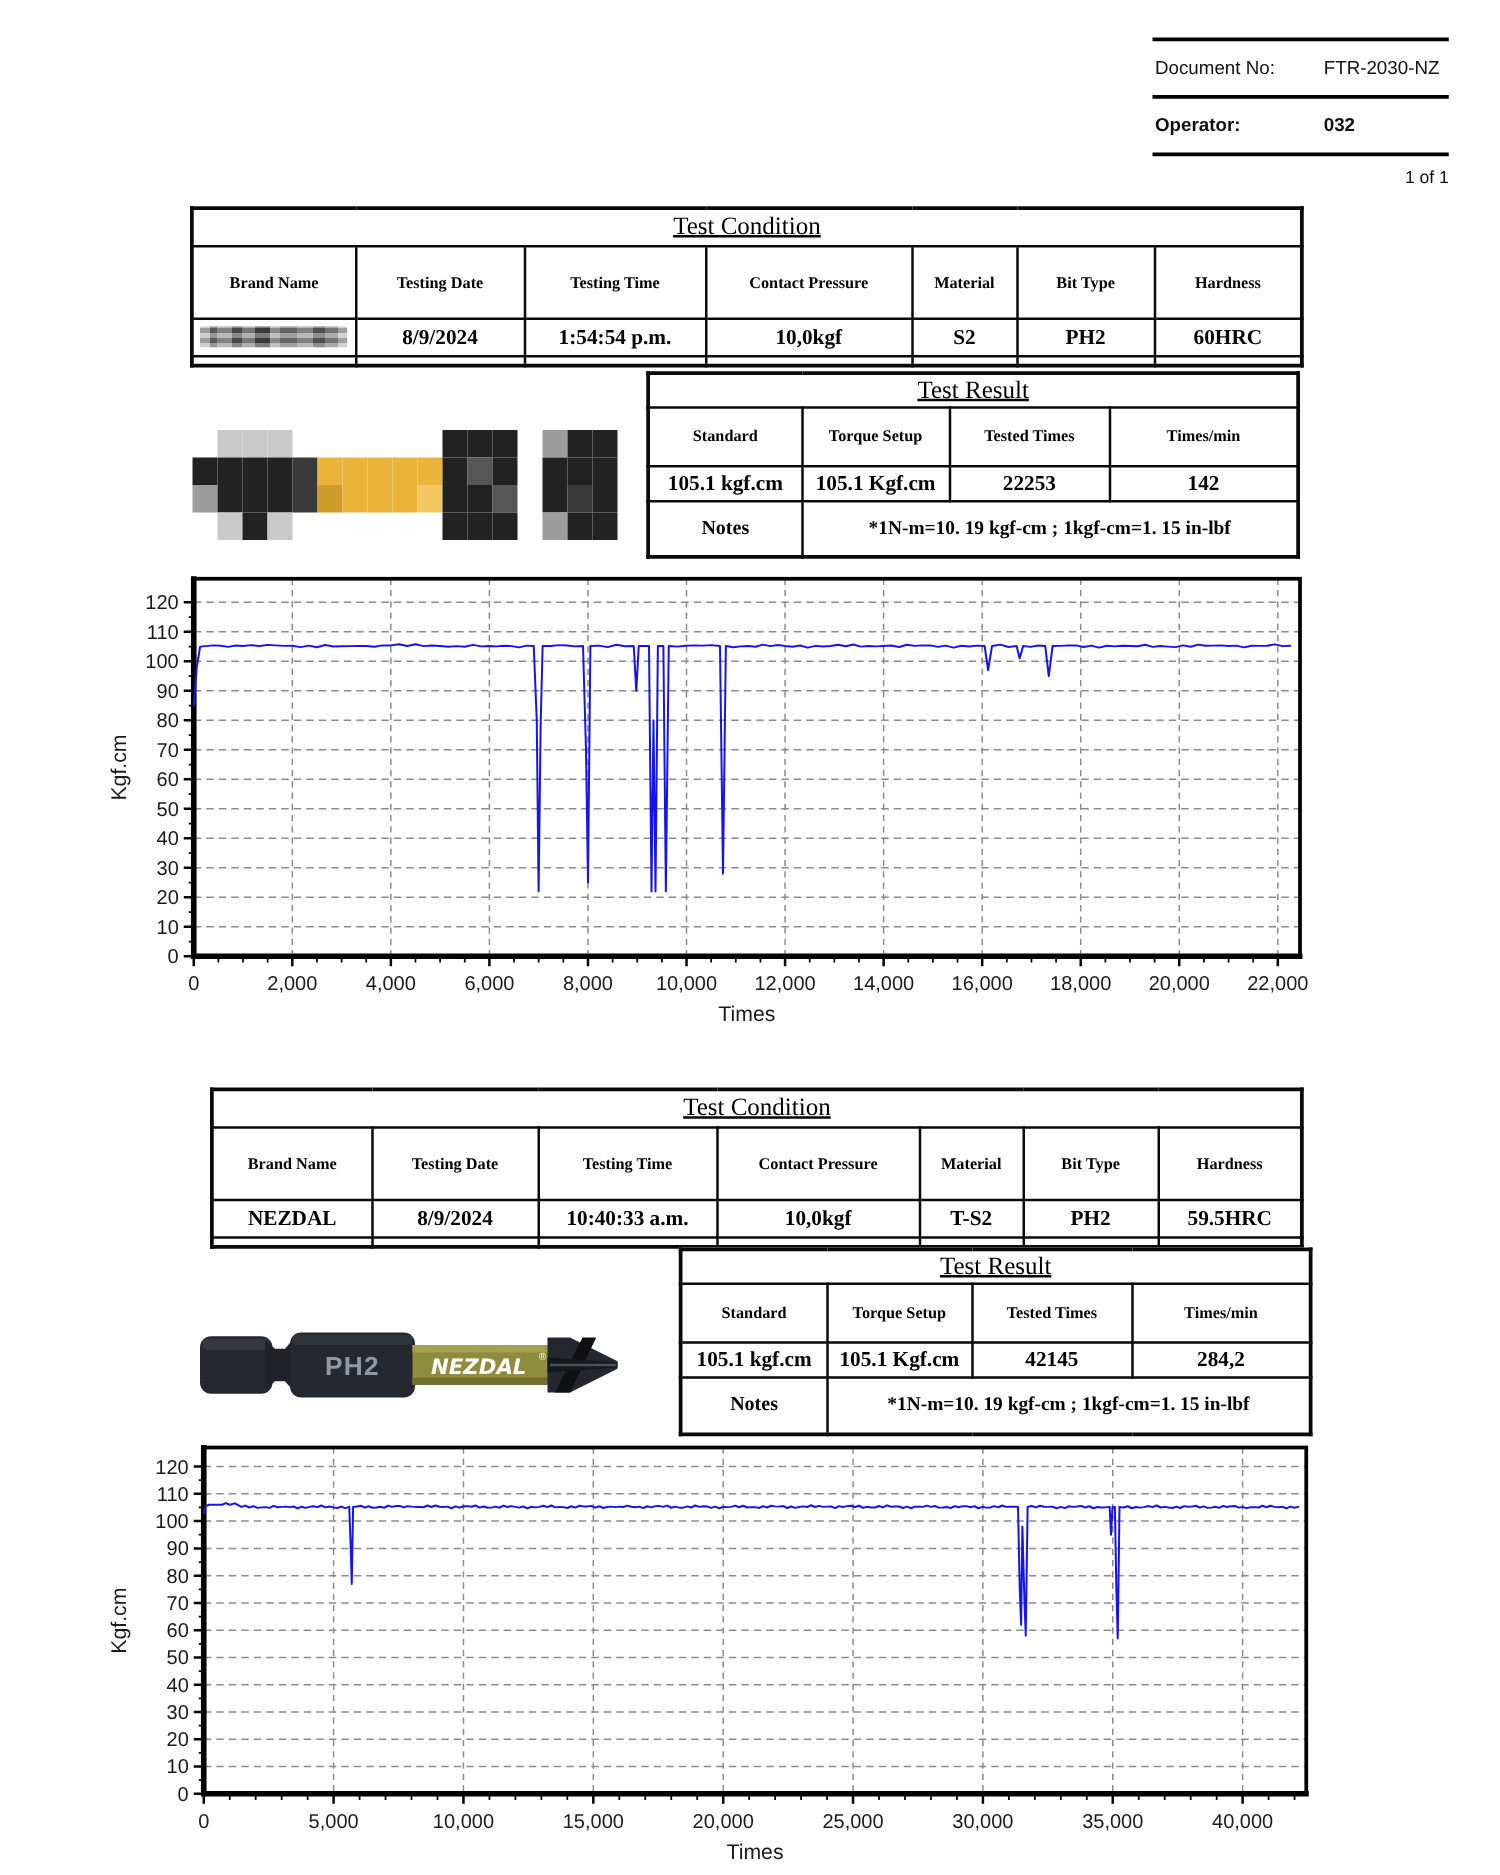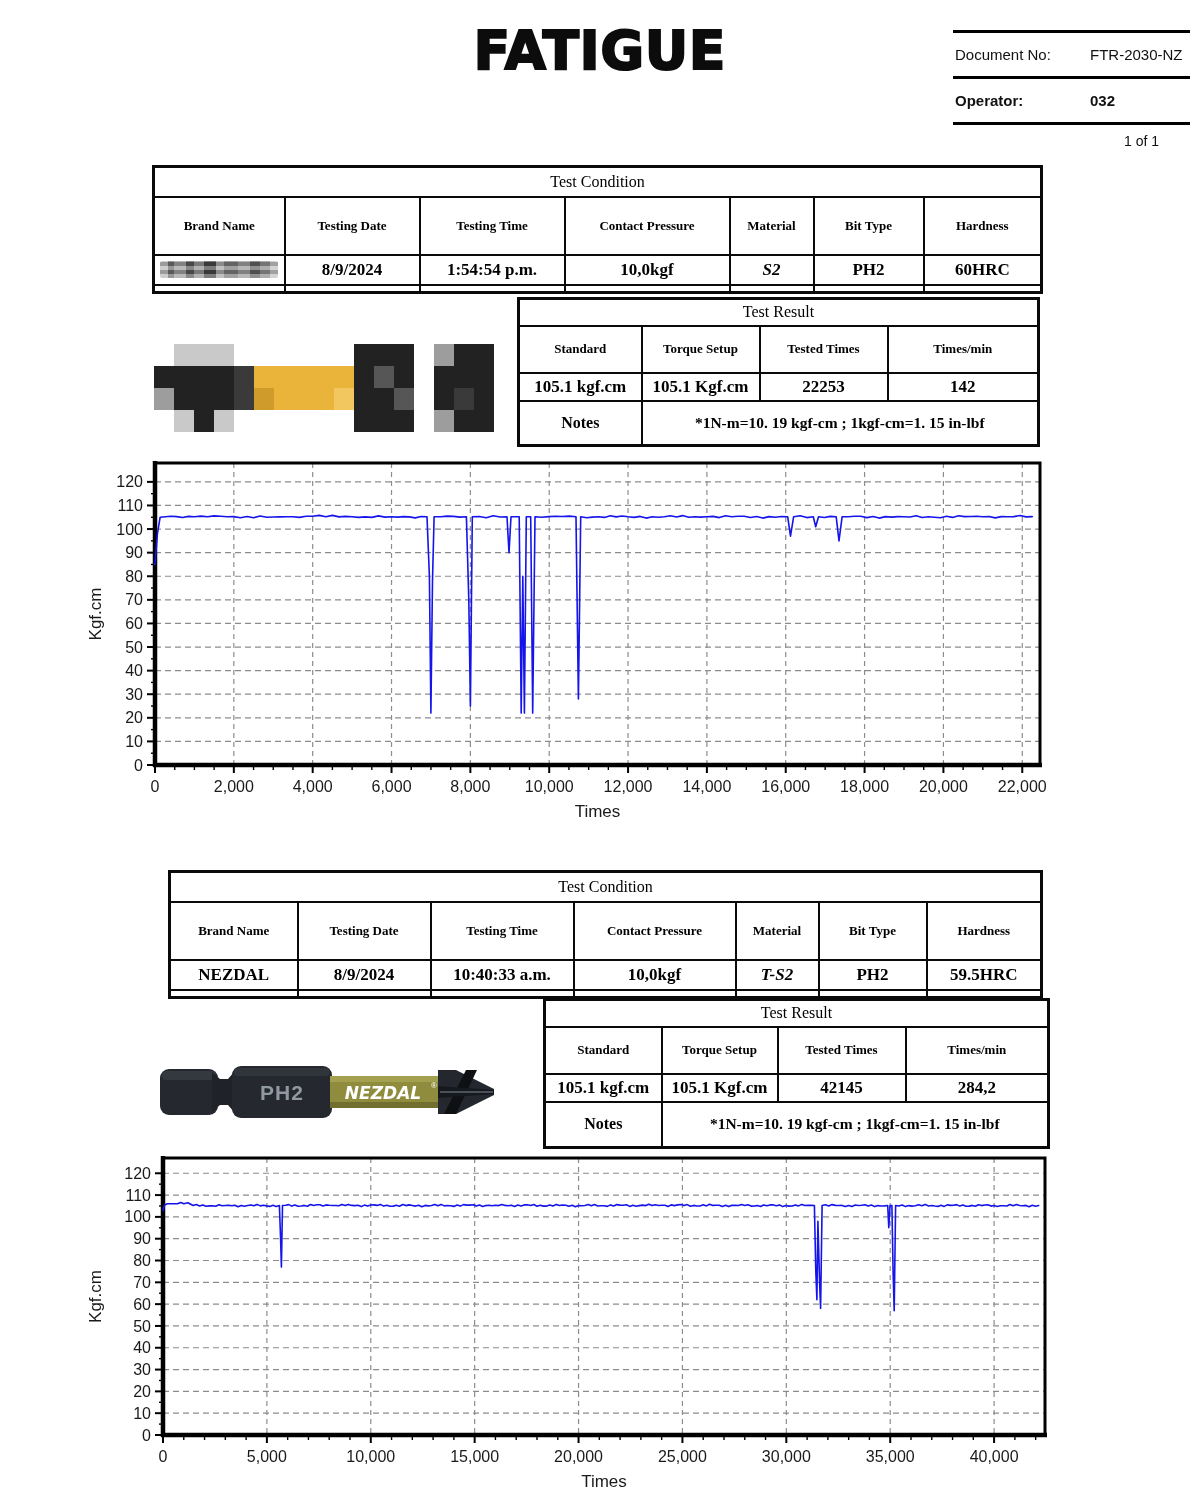--- a/index.html
+++ b/index.html
@@ -5,39 +5,39 @@
   html,body{margin:0;padding:0;background:#fff;}
   #page{position:relative;width:1200px;height:1500px;background:#ffffff;overflow:hidden;
         font-family:"Liberation Serif",serif;color:#000;}
 
   
   .big-title{position:absolute;left:0;top:24px;width:1200px;text-align:center;
     font-family:"DejaVu Sans",sans-serif;font-weight:bold;font-size:53px;line-height:1.02;
     letter-spacing:1px;color:#0c0c0c;-webkit-text-stroke:2.2px #0c0c0c;}
 
   
-  .doc-box{position:absolute;left:953px;top:30px;width:237px;
+  .doc-box{position:absolute;left:922px;top:30px;width:237px;
     font-family:"Liberation Sans",sans-serif;font-size:15px;color:#111;}
   .doc-row{display:flex;align-items:center;height:43px;border-top:3px solid #000;}
   .doc-row.last{border-bottom:3px solid #000;font-weight:bold;}
   .doc-label{width:135px;padding-left:2px;}
   .doc-value{flex:1;}
   .page-ind{position:absolute;left:922px;top:133px;width:237px;text-align:right;
     font-family:"Liberation Sans",sans-serif;font-size:14px;color:#111;}
 
   
   table.rpt{position:absolute;border-collapse:collapse;table-layout:fixed;background:#fff;
     border:3px solid #0a0a0a;}
   table.rpt td,table.rpt th{border:2px solid #0a0a0a;text-align:center;vertical-align:middle;
     padding:0;overflow:hidden;font-family:"Liberation Serif",serif;}
-  tr.rt-title td{font-size:16px;font-weight:400;}
+  tr.rt-title td{font-size:20px;font-weight:400;text-decoration:underline;}
   tr.rt-head th{font-size:13px;font-weight:700;}
   tr.rt-val td{font-size:17px;font-weight:700;}
   tr.rt-fill td{height:5px;padding:0;}
-  td.sansv{font-family:"Liberation Sans",sans-serif;font-size:16px;font-weight:600;font-style:italic;}
+  td.sansv{font-family:"Liberation Sans",sans-serif;font-size:16px;font-weight:600;}
   td.notes-label{font-size:16px;font-weight:700;}
   td.notes-value{font-family:"Liberation Mono",monospace;font-weight:700;font-size:15.5px;
     text-align:left;padding:4px 4px 4px 9px;}
 
   
   .redact{width:118px;height:17px;margin:0 auto;border-radius:2px;filter:blur(.6px);
     background:
       repeating-linear-gradient(0deg, rgba(255,255,255,.30) 0 4px, rgba(0,0,0,.16) 4px 8px),
       linear-gradient(90deg,#b9b9b9 0 8px,#6a6a6a 8px 14px,#9b9b9b 14px 26px,#555 26px 34px,
         #8f8f8f 34px 44px,#444 44px 56px,#a5a5a5 56px 64px,#777 64px 78px,#999 78px 90px,
@@ -46,21 +46,20 @@
   svg.chart{position:absolute;}
   svg.bitimg{position:absolute;}
   .tick-label{font-family:"Liberation Sans",sans-serif;}
 </style>
 </head>
 <body>
 
 <div id="page">
 
   <div class="big-title">
-    <div>FATIGUE</div>
   </div>
 
   <div class="doc-box">
     <div class="doc-row">
       <span class="doc-label">Document No:</span>
       <span class="doc-value">FTR-2030-NZ</span>
     </div>
     <div class="doc-row last">
       <span class="doc-label">Operator:</span>
       <span class="doc-value">032</span>

